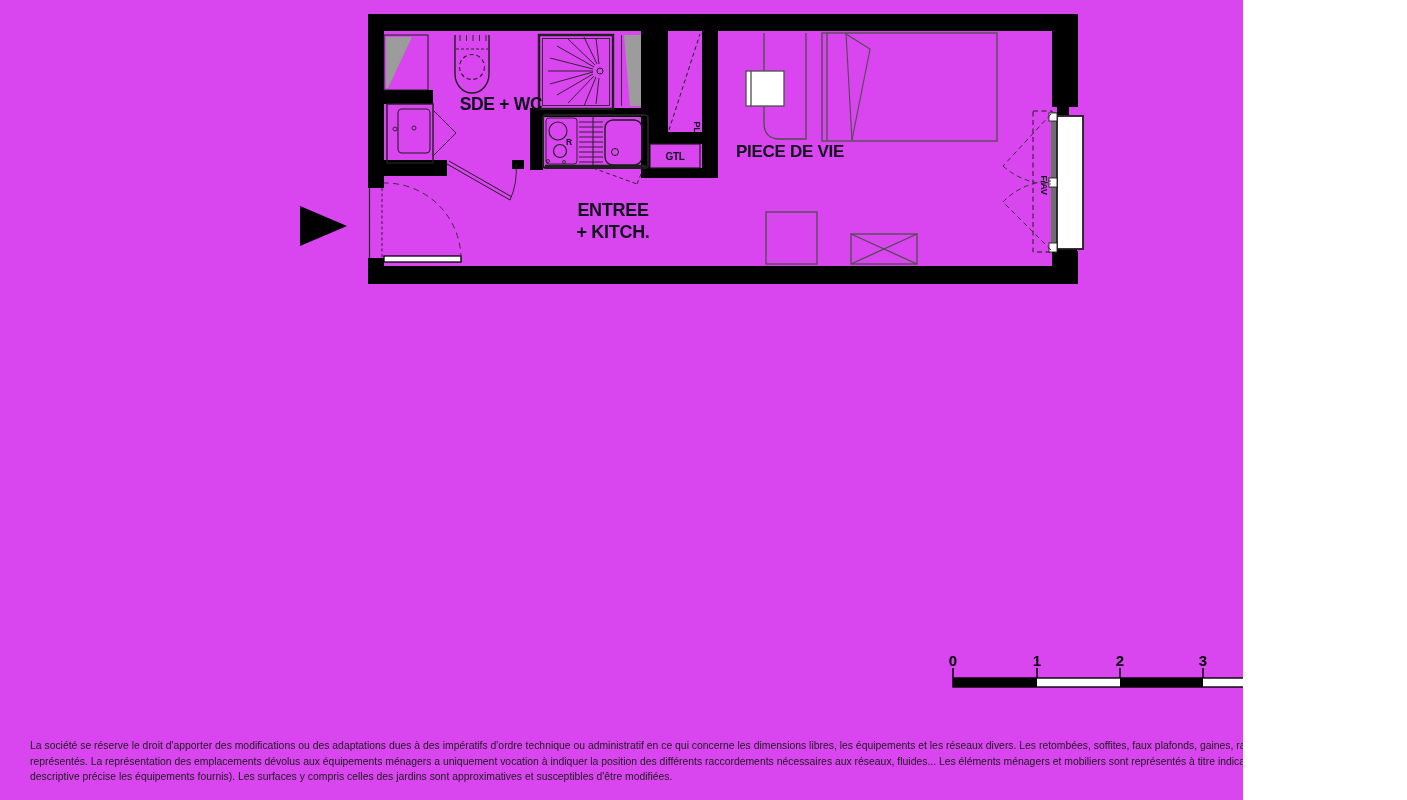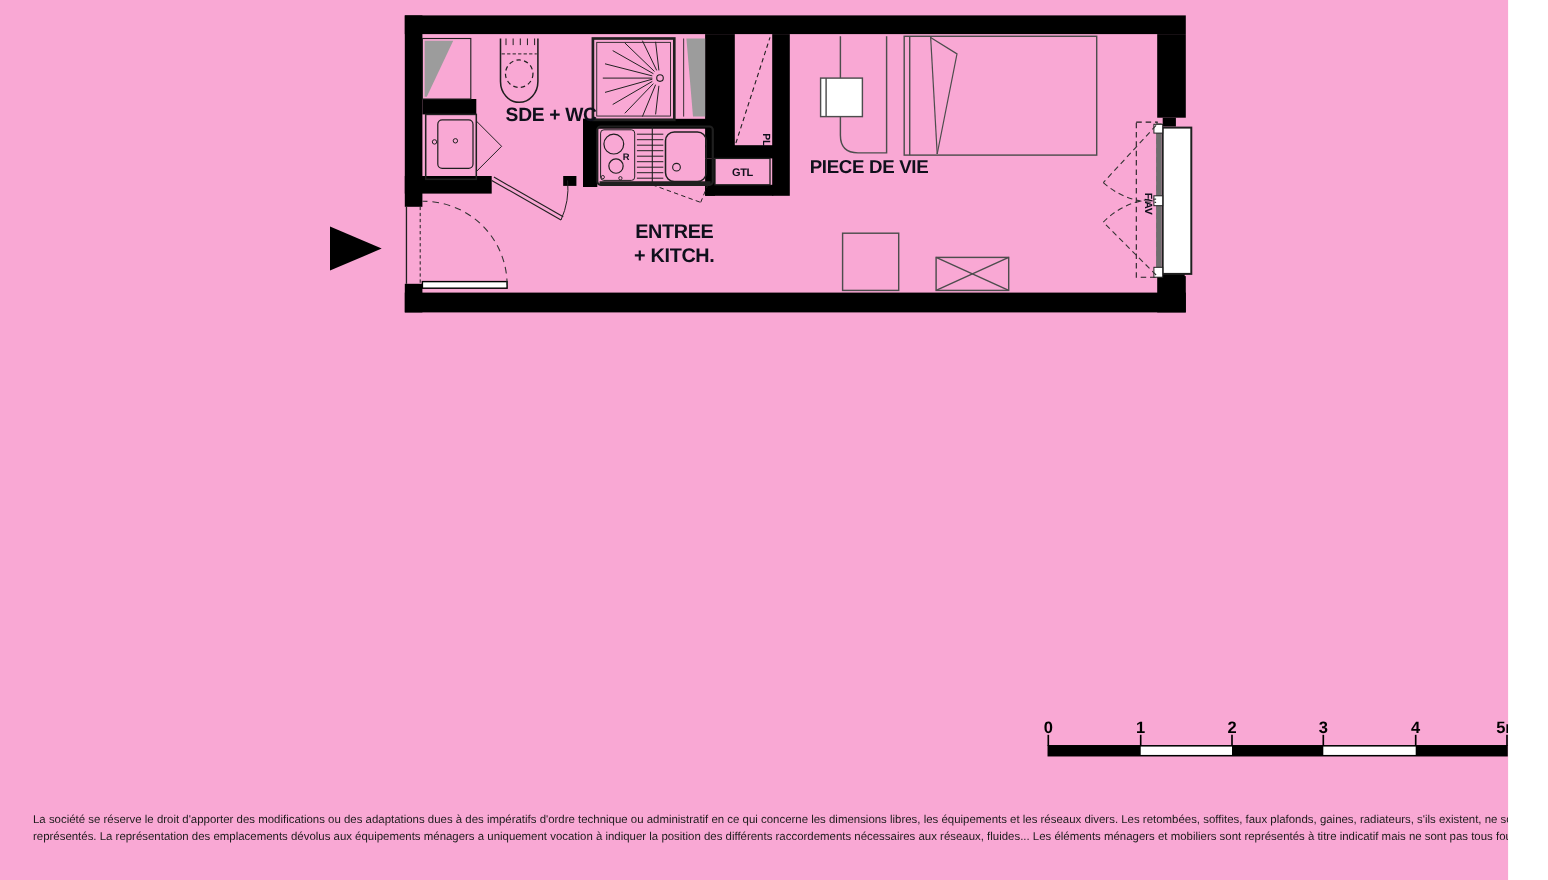--- a/index.html
+++ b/index.html
@@ -1,16 +1,16 @@
 <!DOCTYPE html>
 <html><head>
 <meta charset="utf-8">
 <style>
   html,body{margin:0;padding:0;background:#ffffff;}
-  .page{position:relative;width:1371px;height:800px;background:#f9a8d4;overflow:hidden;
+  .page{position:relative;width:1243px;height:800px;background:#d946ef;overflow:hidden;
         font-family:"Liberation Sans",sans-serif;}
   .plan-svg{position:absolute;left:0;top:0;}
   .plan-label{font-family:"Liberation Sans",sans-serif;font-weight:bold;fill:#10101c;letter-spacing:-0.3px;}
   .scale-num{font-family:"Liberation Sans",sans-serif;font-weight:bold;fill:#000;}
   .disclaimer{position:absolute;left:30px;top:738px;width:1368px;color:#1c1c1c;
               font-size:10.4px;line-height:15.6px;white-space:nowrap;}
 </style>
 </head>
 <body>
 
@@ -183,15 +183,16 @@
     <text class="scale-num" x="1120" y="666" font-size="15" text-anchor="middle">2</text>
     <text class="scale-num" x="1203" y="666" font-size="15" text-anchor="middle">3</text>
     <text class="scale-num" x="1287" y="666" font-size="15" text-anchor="middle">4</text>
     <text class="scale-num" x="1371" y="666" font-size="15" text-anchor="middle">5m</text>
   </g>
 </svg>
 
   <div class="disclaimer">
     <div>La société se réserve le droit d'apporter des modifications ou des adaptations dues à des impératifs d'ordre technique ou administratif en ce qui concerne les dimensions libres, les équipements et les réseaux divers. Les retombées, soffites, faux plafonds, gaines, radiateurs, s'ils existent, ne sont pas tous</div>
     <div>représentés. La représentation des emplacements dévolus aux équipements ménagers a uniquement vocation à indiquer la position des différents raccordements nécessaires aux réseaux, fluides... Les éléments ménagers et mobiliers sont représentés à titre indicatif mais ne sont pas tous fournis (seule la notice</div>
+    <div>descriptive précise les équipements fournis). Les surfaces y compris celles des jardins sont approximatives et susceptibles d'être modifiées.</div>
   </div>
 
 </div>
 
 </body></html>

